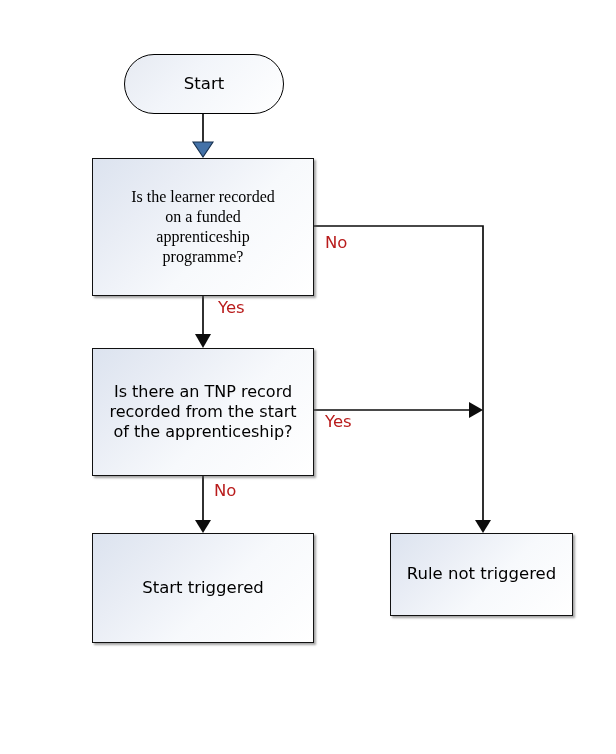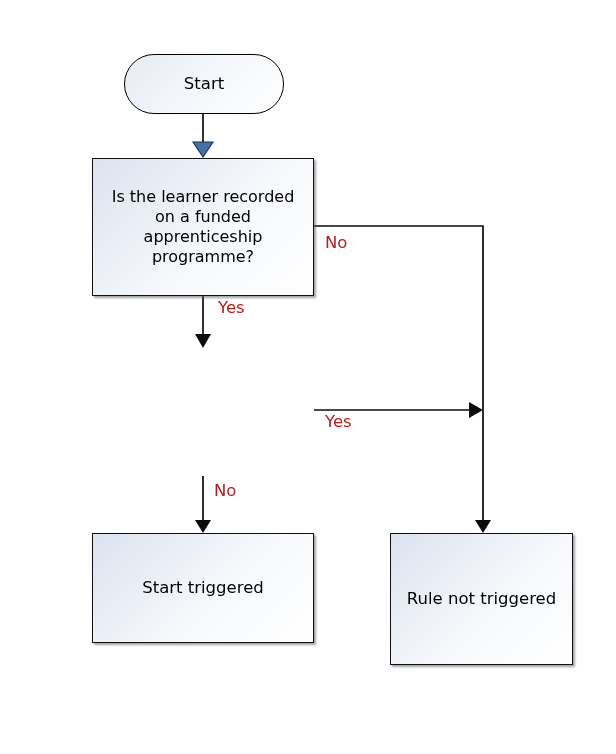--- a/index.html
+++ b/index.html
@@ -63,20 +63,21 @@
     font-size: 16.5px;
     margin-top: 8px;
   }
 
   #node-decision-funded {
     left: 92px;
     top: 158px;
     width: 222px;
     height: 138px;
     font-size: 16px;
+    font-family: Liberation Serif, serif;
   }
 
   #node-decision-tnp {
     left: 92px;
     top: 348px;
     width: 222px;
     height: 128px;
     font-size: 16px;
   }
 
@@ -85,21 +86,21 @@
     top: 533px;
     width: 222px;
     height: 110px;
     font-size: 16.5px;
   }
 
   #node-rule-not-triggered {
     left: 390px;
     top: 533px;
     width: 183px;
-    height: 132px;
+    height: 83px;
     font-size: 16.5px;
   }
 
   
   .edge-label {
     position: absolute;
     font-size: 16.5px;
     color: #b91c1c;
     z-index: 4;
     background: transparent;
@@ -165,20 +166,25 @@
     <span class="node-label">Start</span>
   </div>
 
   <div class="node node-box" id="node-decision-funded">
     <span class="node-label">Is the learner recorded
 on a funded
 apprenticeship
 programme?</span>
   </div>
 
+  <div class="node node-box" id="node-decision-tnp">
+    <span class="node-label">Is there an TNP record
+recorded from the start
+of the apprenticeship?</span>
+  </div>
 
   <div class="node node-box" id="node-rule-triggered">
     <span class="node-label">Start triggered</span>
   </div>
 
   <div class="node node-box" id="node-rule-not-triggered">
     <span class="node-label">Rule not triggered</span>
   </div>
 
   <span class="edge-label" id="edge-label-no-funded">No</span>

